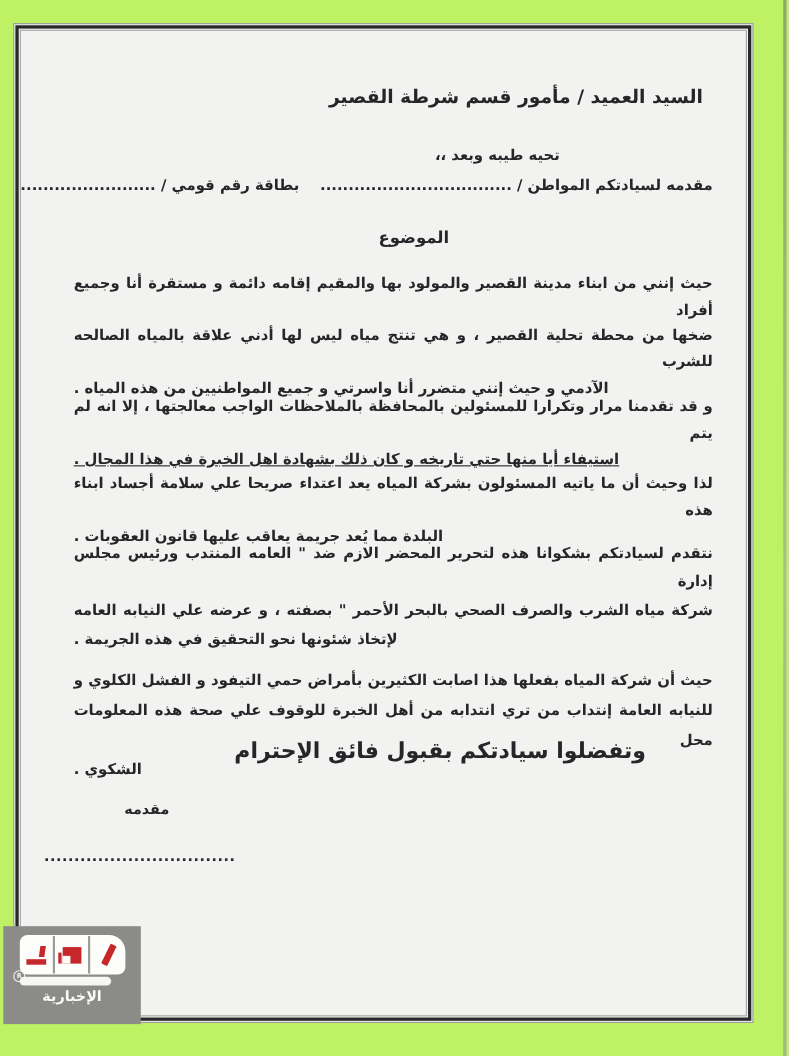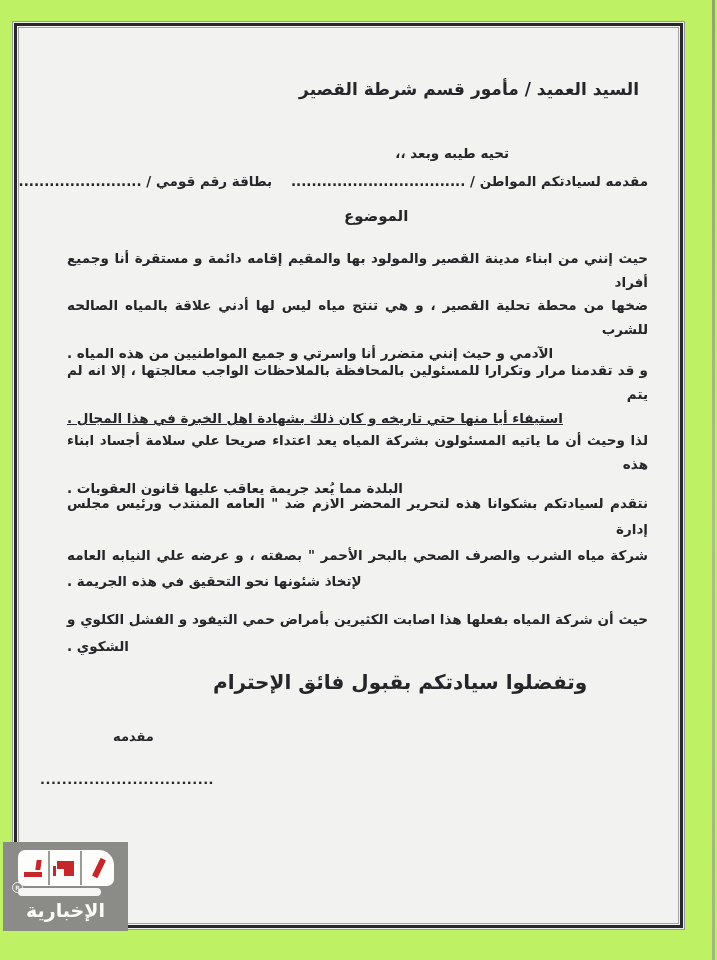--- a/index.html
+++ b/index.html
@@ -24,22 +24,22 @@
     content:"";position:absolute;inset:1px;border:1px solid #a3a3a1;pointer-events:none;
   }
   
   .scan-edge{
     position:absolute;top:0;right:2px;width:3px;height:100%;
     background:linear-gradient(#6b6b69,#9b9b99 55%,#8a8a88);
     opacity:.55;
   }
   .txt{position:absolute;direction:rtl;white-space:nowrap;}
   .title{top:76px;right:78px;font-size:17px;line-height:26px;}
-  .greeting{top:145px;right:208px;font-size:13.5px;}
-  .presented{top:173px;right:69px;font-size:13.5px;white-space:pre;}
+  .greeting{top:133px;right:208px;font-size:13.5px;}
+  .presented{top:161px;right:69px;font-size:13.5px;white-space:pre;}
   .subject{top:207px;left:344px;font-size:15px;}
   .closing{top:670px;left:213px;font-size:20px;}
   .sig-label{top:729px;left:113px;font-size:13px;}
   .sig-dots{top:772px;left:40px;font-size:13px;letter-spacing:.5px;direction:ltr;}
   .para{
     position:absolute;left:67px;width:581px;direction:rtl;
     font-size:13.5px;
   }
   .p1{top:247px;line-height:23.7px;}
   .p2{top:358px;line-height:24px;}
@@ -77,21 +77,21 @@
   .logo-strip{
     position:absolute;left:15px;top:46px;width:83px;height:8px;
     background:#f6f6f4;border-radius:4px;
   }
   .logo-r{
     position:absolute;left:9px;top:40px;width:9px;height:9px;border-radius:50%;
     border:1px solid #f2f2f0;color:#f2f2f0;font-size:6px;line-height:9px;text-align:center;direction:ltr;
   }
   .logo-caption{
     position:absolute;left:0;top:57px;width:125px;text-align:center;
-    color:#fbfbf9;font-size:19px;direction:rtl;
+    color:#fbfbf9;font-size:13px;direction:rtl;
   }
 </style>
 </head>
 <body>
 
 <div class="page">
 
   <div class="frame"></div>
 
   <div class="txt title">السيد العميد / مأمور قسم شرطة القصير</div>
@@ -119,20 +119,21 @@
   </div>
 
   <div class="para p4">
     <div class="ln just">نتقدم لسيادتكم بشكوانا هذه لتحرير المحضر الازم ضد " العامه المنتدب ورئيس مجلس إدارة</div>
     <div class="ln just">شركة مياه الشرب والصرف الصحي بالبحر الأحمر  " بصفته ،   و عرضه علي النيابه العامه</div>
     <div class="ln last-flush-left pad145">لإتخاذ شئونها نحو التحقيق في هذه الجريمة .</div>
   </div>
 
   <div class="para p5">
     <div class="ln just">حيث أن شركة المياه بفعلها هذا اصابت الكثيرين بأمراض حمي التيفود و الفشل الكلوي و</div>
+    <div class="ln just">للنيابه العامة إنتداب من تري انتدابه من أهل الخبرة للوقوف علي صحة هذه المعلومات محل</div>
     <div class="ln last-right">الشكوي .</div>
   </div>
 
   <div class="txt closing">وتفضلوا سيادتكم بقبول فائق الإحترام</div>
 
   <div class="txt sig-label">مقدمه</div>
 
   <div class="txt sig-dots">................................</div>
 
   <div class="logo-box">

